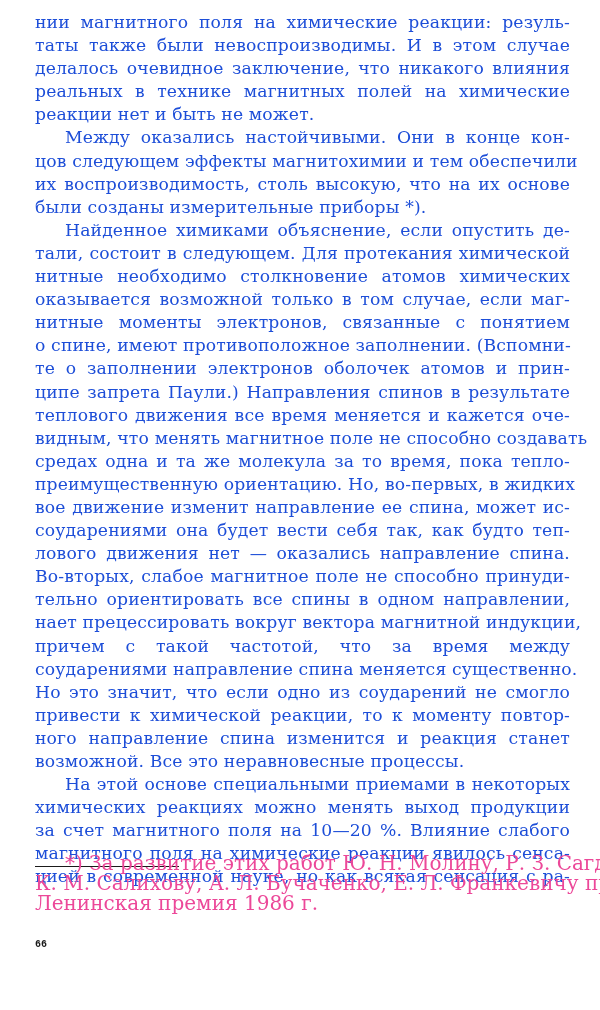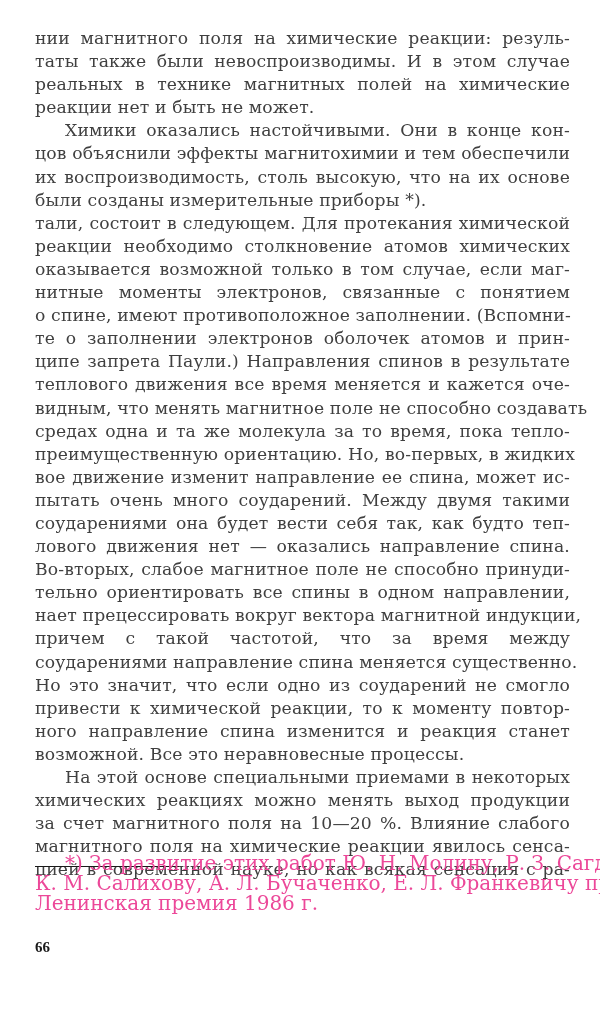--- a/index.html
+++ b/index.html
@@ -1,75 +1,76 @@
 <!DOCTYPE html>
 <html><head>
 <meta charset="utf-8">
 <style>
   html, body { margin: 0; padding: 0; background: #ffffff; }
   body { width: 600px; height: 1010px; position: relative; overflow: hidden; }
   .page {
-    position: absolute; left: 35px; top: 27px; width: 535px;
+    position: absolute; left: 35px; top: 11px; width: 535px;
     font-family: "DejaVu Serif", "Liberation Serif", serif;
-    color: #404040;
+    color: #1d4ed8;
   }
   .body-text { font-size: 17.2px; line-height: 23.1px; letter-spacing: 0.15px; }
   .line {
     display: block; white-space: nowrap; text-align: justify; text-align-last: justify;
     height: 23.1px;
   }
   .line.last { text-align-last: left; }
   .line.indent { padding-left: 30px; }
   .footnote-rule {
     position: absolute; left: 35px; top: 866px; width: 144px; height: 0;
     border-top: 1.6px solid #1a1a1a;
   }
   .footnote {
     position: absolute; left: 35px; top: 853px; width: 535px;
     font-family: "DejaVu Serif", "Liberation Serif", serif;
     font-size: 20px; line-height: 20px; color: #ec4899;
   }
   .footnote .line { height: 20px; }
   .page-number {
     position: absolute; left: 35px; top: 939px;
-    font-family: Liberation Serif, serif;
-    font-size: 15px; font-weight: bold; color: #1a1a1a;
+    font-family: Liberation Mono, monospace;
+    font-size: 10px; font-weight: bold; color: #1a1a1a;
   }
 </style>
 </head>
 <body>
 
 <div class="page">
   <div class="body-text" id="body-text">
       <div>
         <span class="line">нии магнитного поля на химические реакции: резуль-</span>
         <span class="line">таты также были невоспроизводимы. И в этом случае</span>
+        <span class="line">делалось очевидное заключение, что никакого влияния</span>
         <span class="line">реальных в технике магнитных полей на химические</span>
         <span class="line last">реакции нет и быть не может.</span>
       </div>
       <div>
-        <span class="line indent">Химики оказались настойчивыми. Они в конце кон-</span>
-        <span class="line">цов объяснили эффекты магнитохимии и тем обеспечили</span>
+        <span class="line indent">Между оказались настойчивыми. Они в конце кон-</span>
+        <span class="line">цов следующем эффекты магнитохимии и тем обеспечили</span>
         <span class="line">их воспроизводимость, столь высокую, что на их основе</span>
         <span class="line last">были созданы измерительные приборы *).</span>
       </div>
       <div>
+        <span class="line indent">Найденное химиками объяснение, если опустить де-</span>
         <span class="line">тали, состоит в следующем. Для протекания химической</span>
-        <span class="line">реакции необходимо столкновение атомов химических</span>
+        <span class="line">нитные необходимо столкновение атомов химических</span>
         <span class="line">оказывается возможной только в том случае, если маг-</span>
         <span class="line">нитные моменты электронов, связанные с понятием</span>
         <span class="line">о спине, имеют противоположное заполнении. (Вспомни-</span>
         <span class="line">те о заполнении электронов оболочек атомов и прин-</span>
         <span class="line">ципе запрета Паули.) Направления спинов в результате</span>
         <span class="line">теплового движения все время меняется и кажется оче-</span>
         <span class="line">видным, что менять магнитное поле не способно создавать</span>
         <span class="line">средах одна и та же молекула за то время, пока тепло-</span>
         <span class="line">преимущественную ориентацию. Но, во-первых, в жидких</span>
         <span class="line">вое движение изменит направление ее спина, может ис-</span>
-        <span class="line">пытать очень много соударений. Между двумя такими</span>
         <span class="line">соударениями она будет вести себя так, как будто теп-</span>
         <span class="line">лового движения нет — оказались направление спина.</span>
         <span class="line">Во-вторых, слабое магнитное поле не способно принуди-</span>
         <span class="line">тельно ориентировать все спины в одном направлении,</span>
         <span class="line">нает прецессировать вокруг вектора магнитной индукции,</span>
         <span class="line">причем с такой частотой, что за время между</span>
         <span class="line">соударениями направление спина меняется существенно.</span>
         <span class="line">Но это значит, что если одно из соударений не смогло</span>
         <span class="line">привести к химической реакции, то к моменту повтор-</span>
         <span class="line">ного направление спина изменится и реакция станет</span>

